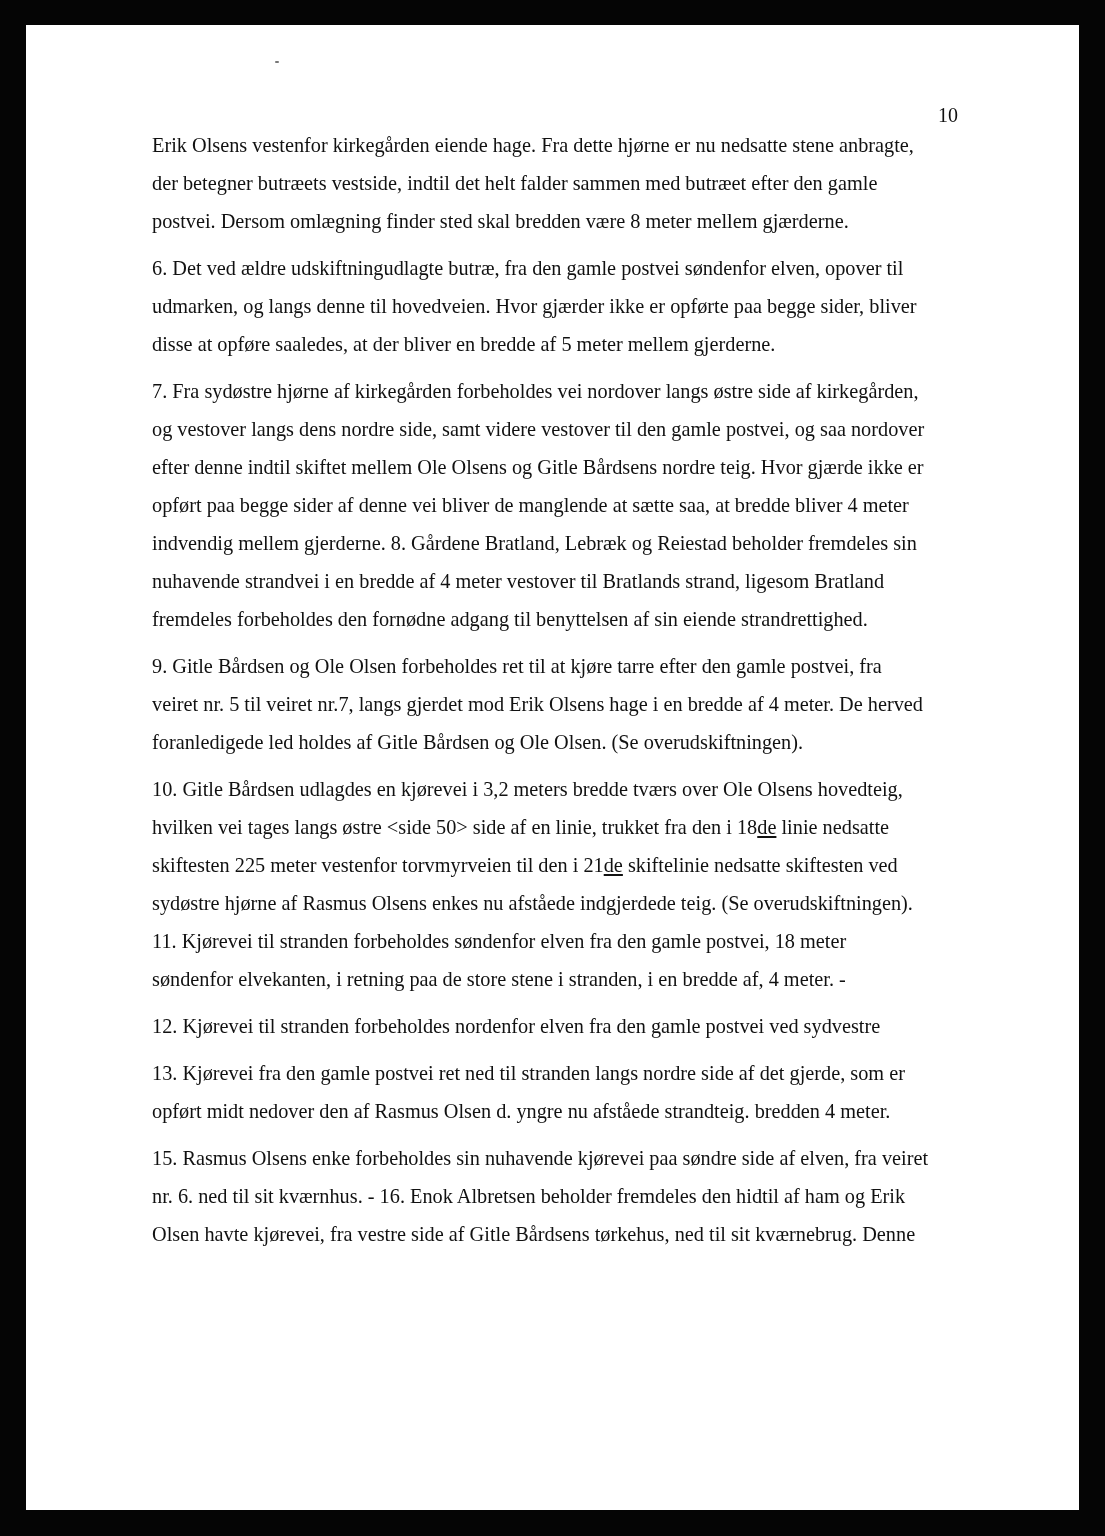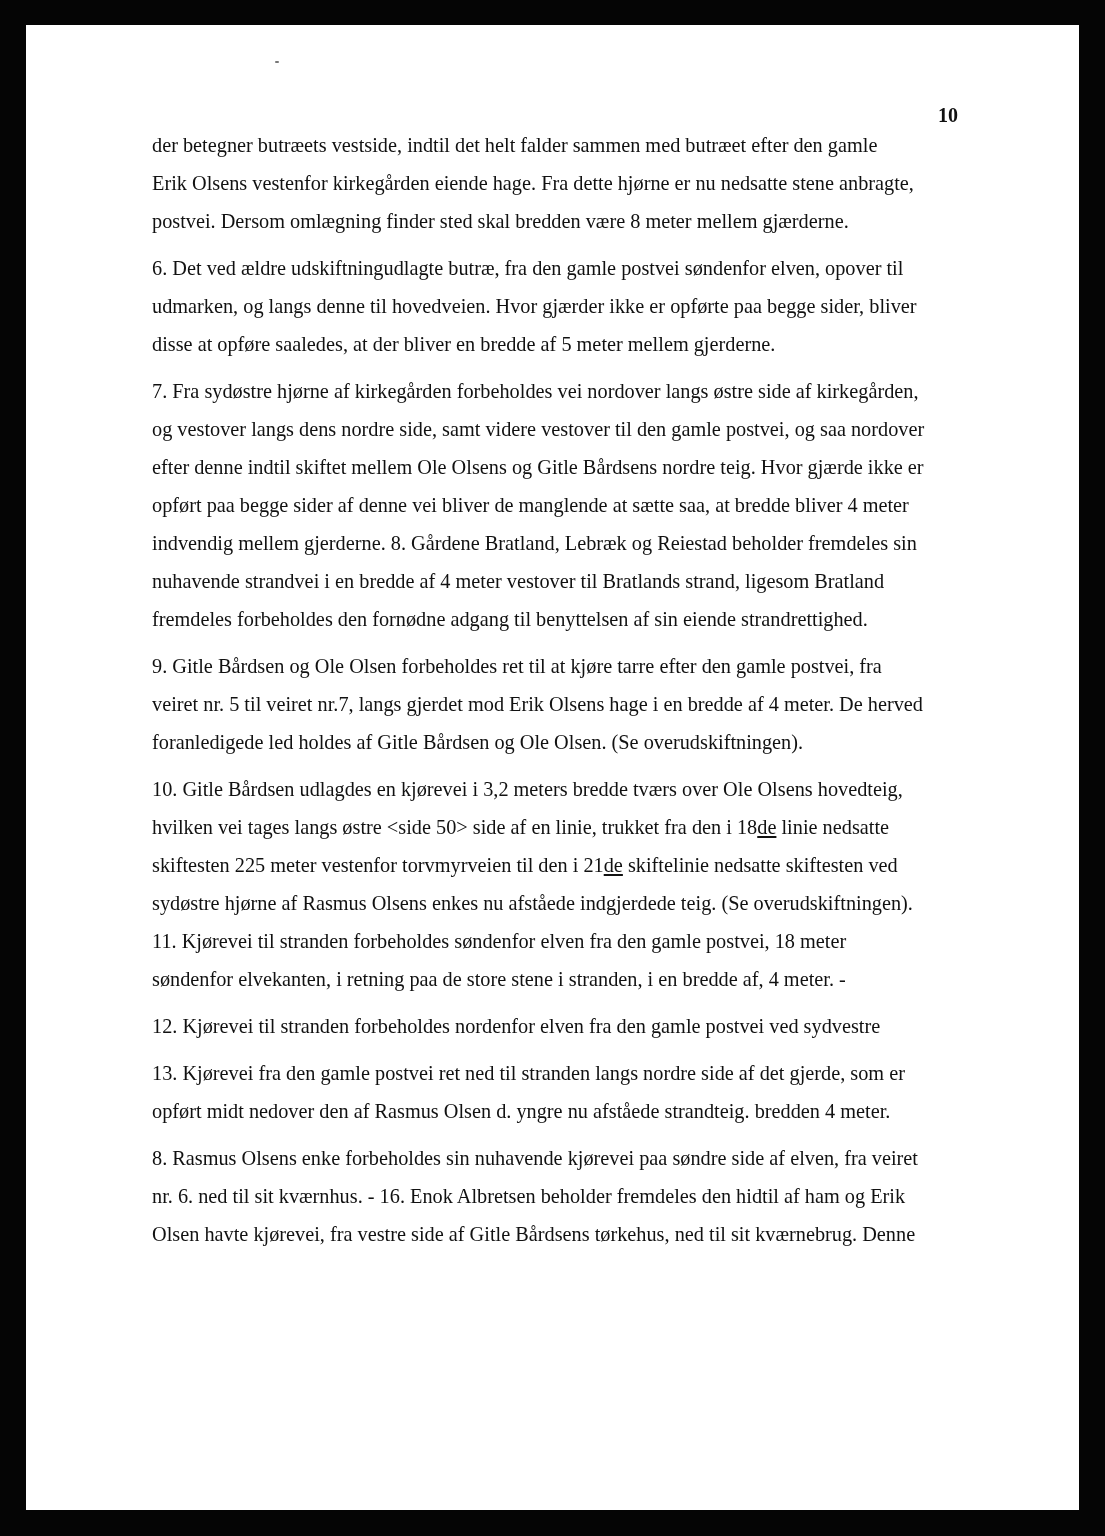--- a/index.html
+++ b/index.html
@@ -30,21 +30,20 @@
       background: #777;
       border-radius: 1px;
     }
     .page-number {
       position: absolute;
       left: 938px;
       top: 104px;
       font-family: "Liberation Serif", "DejaVu Serif", serif;
       font-size: 20px;
       color: #111;
-      font-weight: bold;
     }
     .text {
       position: absolute;
       left: 152px;
       top: 126px;
       width: 820px;
       font-family: "Liberation Serif", "DejaVu Serif", serif;
       font-size: 20.3px;
       color: #111;
     }
@@ -66,22 +65,22 @@
 
 <div class="paper">
   <div class="speck"></div>
 </div>
 
 <div class="page-number">10</div>
 
 <div class="text">
 
   <div>
+    <div class="line">Erik Olsens vestenfor kirkegården eiende hage.  Fra dette hjørne er nu nedsatte stene anbragte,</div>
     <div class="line">der betegner butræets vestside, indtil det helt falder sammen med butræet efter den gamle</div>
-    <div class="line">Erik Olsens vestenfor kirkegården eiende hage.  Fra dette hjørne er nu nedsatte stene anbragte,</div>
     <div class="line">postvei. Dersom omlægning finder sted skal bredden være 8 meter mellem gjærderne.</div>
   </div>
   <div class="gap"></div>
 
   <div>
     <div class="line">6. Det ved ældre udskiftningudlagte butræ, fra den gamle postvei søndenfor elven, opover til</div>
     <div class="line">udmarken, og langs denne til  hovedveien. Hvor gjærder ikke er opførte paa begge sider, bliver</div>
     <div class="line">disse at opføre saaledes, at der bliver en bredde af 5 meter mellem gjerderne.</div>
   </div>
   <div class="gap"></div>
@@ -119,17 +118,17 @@
   </div>
   <div class="gap"></div>
 
   <div>
     <div class="line">13. Kjørevei fra den gamle postvei ret ned til stranden langs nordre side af det gjerde,  som er</div>
     <div class="line">opført midt nedover den af Rasmus Olsen d. yngre nu afståede strandteig. bredden 4 meter.</div>
   </div>
   <div class="gap"></div>
 
   <div>
-    <div class="line">8. Rasmus Olsens enke forbeholdes sin nuhavende kjørevei paa søndre side af elven, fra veiret</div>
+    <div class="line">15. Rasmus Olsens enke forbeholdes sin nuhavende kjørevei paa søndre side af elven, fra veiret</div>
     <div class="line">nr. 6. ned til sit kværnhus. - 16. Enok Albretsen beholder fremdeles den hidtil af ham  og Erik</div>
     <div class="line">Olsen havte kjørevei, fra vestre side af Gitle Bårdsens tørkehus, ned til sit kværnebrug. Denne</div>
   </div>
 </div>
 
 </body></html>

